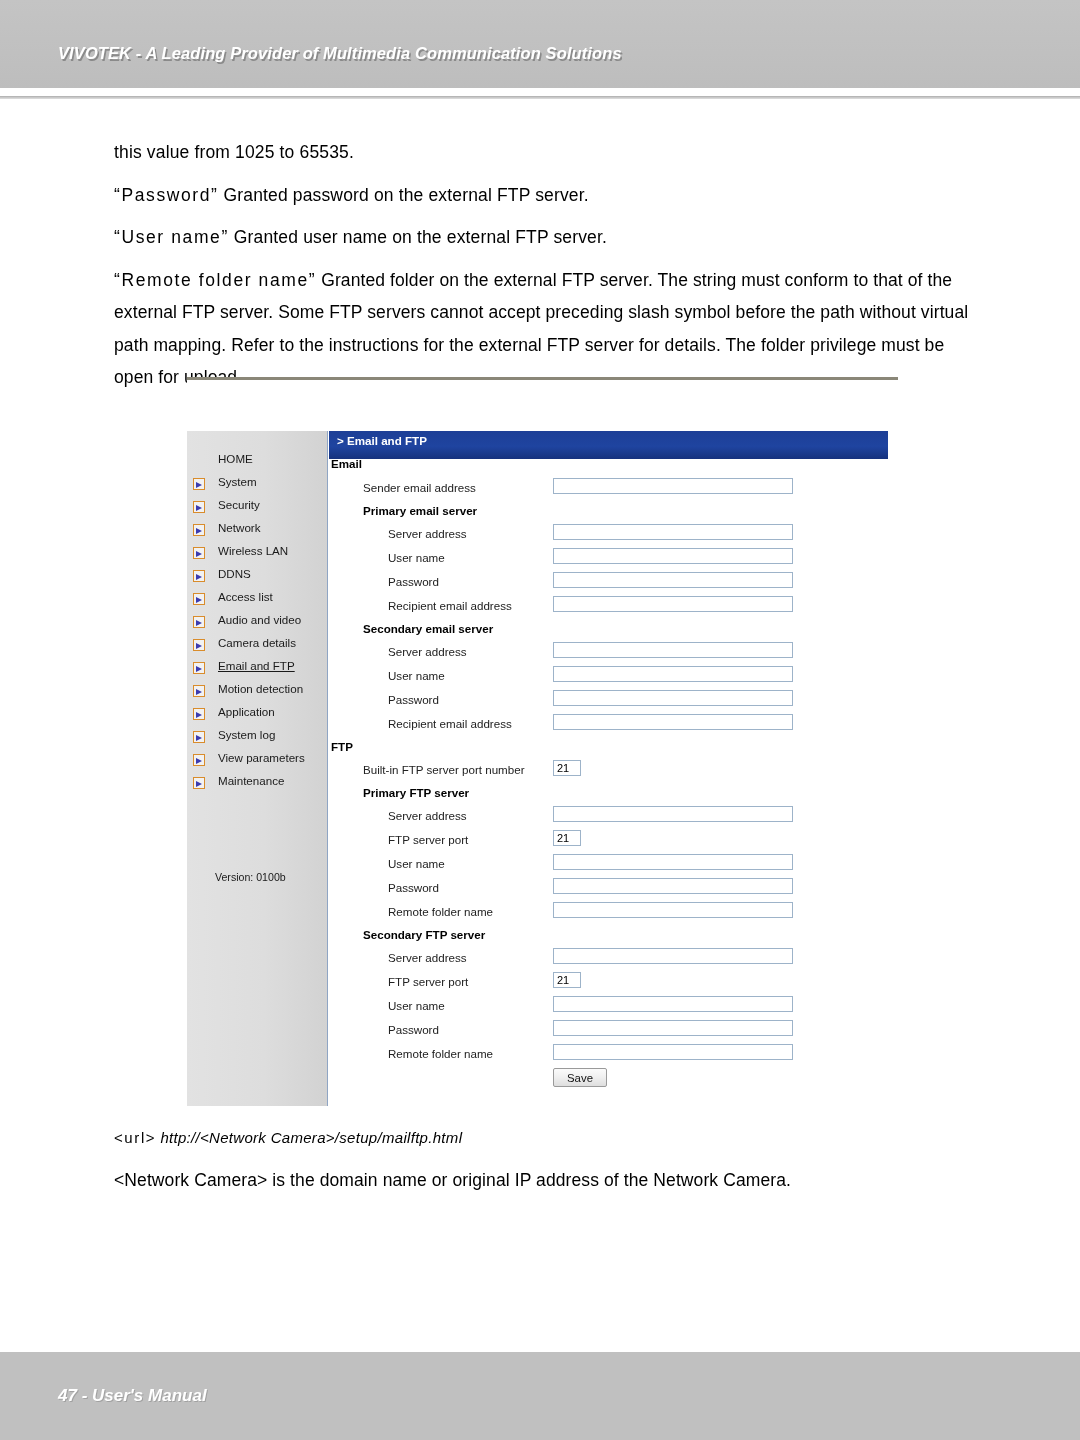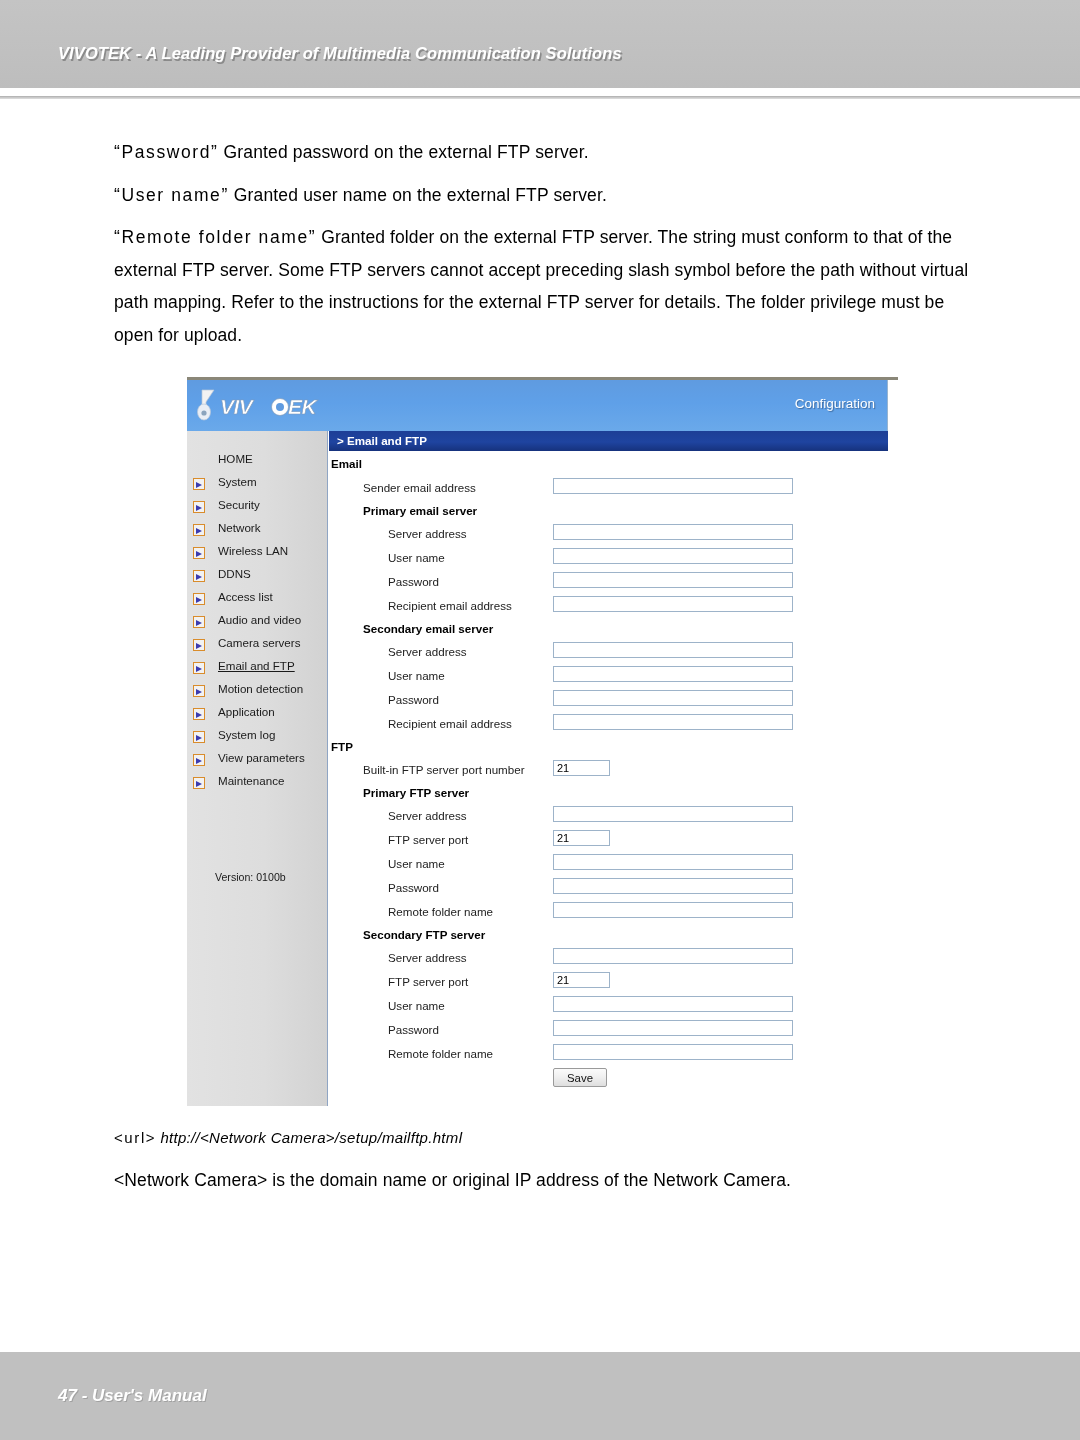--- a/index.html
+++ b/index.html
@@ -117,21 +117,21 @@
   }
 
   
   .content {
     position: absolute; left: 142px; top: 54px;
     width: 569px; height: 675px;
     background: #ffffff;
   }
   .crumbbar {
     position: absolute; left: 0; top: 0;
-    width: 559px; height: 20px;
+    width: 559px; height: 28px;
     background: linear-gradient(to bottom, #1d3f96 0%, #1f44a0 55%, #16327d 100%);
   }
   .crumbbar span {
     position: absolute; left: 8px; top: 3px;
     font-size: 11.6px; font-weight: bold; color: #ffffff;
     white-space: nowrap;
   }
 
   .grp-title {
     position: absolute; left: 2px;
@@ -152,21 +152,21 @@
   .txt {
     position: absolute; left: 224px;
     width: 240px; height: 16px;
     background: #ffffff;
     border: 1px solid #9db3c9;
     font-family: "Liberation Sans", sans-serif;
     font-size: 11px; color: #000;
     padding: 0 3px;
     outline: none;
   }
-  .txt.small { width: 57px; }
+  .txt.small { width: 28px; }
   .savebtn {
     position: absolute; left: 224px;
     width: 54px; height: 19px;
     background: linear-gradient(to bottom,#fbfbfb 0%, #efefef 50%, #dedede 100%);
     border: 1px solid #9a9a9a;
     border-radius: 2px;
     font-family: "Liberation Sans", sans-serif;
     font-size: 11.4px; color: #111;
     cursor: pointer;
   }
@@ -187,42 +187,29 @@
 </style>
 </head>
 <body>
 
 <div class="page-header">
   <div class="page-header-title">VIVOTEK - A Leading Provider of Multimedia Communication Solutions</div>
 </div>
 <div class="header-rule"></div>
 
 <div class="prose">
+  <p>this value from 1025 to 65535.</p>
   <p><span class="sp">“Password”</span><span> Granted password on the external FTP server.</span></p>
   <p><span class="sp">“User name”</span><span> Granted user name on the external FTP server.</span></p>
   <p class="tight"><span class="sp">“Remote folder name”</span><span> Granted folder on the external FTP server. The string must conform to that of the external FTP server. Some FTP servers cannot accept preceding slash symbol before the path without virtual path mapping. Refer to the instructions for the external FTP server for details. The folder privilege must be open for upload.</span></p>
 </div>
 
 <div class="shot">
   <div class="shot-topstrip"></div>
 
-  <div class="shot-brandbar">
-    <svg class="brand-logo" viewBox="0 0 145 40">
-      <g>
-        <path d="M8 4 L20 4 L12 16 L12 20 L8 20 Z" fill="#f2f2f2" stroke="#b9c7d8" stroke-width="0.7"></path>
-        <ellipse cx="10" cy="26" rx="6.5" ry="8" fill="#e9eef5" stroke="#b9c7d8" stroke-width="0.7"></ellipse>
-        <circle cx="10" cy="27" r="2.6" fill="#8ba4bd"></circle>
-      </g>
-      <text x="26" y="28" font-family="Liberation Sans, sans-serif" font-size="21" font-weight="bold" font-style="italic" fill="#ffffff" stroke="#7d98b8" stroke-width="0.6" letter-spacing="-0.5">VIV</text>
-      <circle cx="86" cy="21" r="8.5" fill="#ffffff" stroke="#7d98b8" stroke-width="0.7"></circle>
-      <circle cx="86" cy="21" r="4" fill="#5f9be0"></circle>
-      <text x="94" y="28" font-family="Liberation Sans, sans-serif" font-size="21" font-weight="bold" font-style="italic" fill="#ffffff" stroke="#7d98b8" stroke-width="0.6" letter-spacing="-0.5">EK</text>
-    </svg>
-    <div class="brand-config">Configuration</div>
-  </div>
 
   <div class="sidebar">
     <div class="nav-home">HOME</div>
 
     <div class="nav-item" style="top:44px">
       <span class="nav-icon"></span>
       <span class="nav-label">System</span>
       </div>
     <div class="nav-item" style="top:67px">
       <span class="nav-icon"></span>
@@ -243,21 +230,21 @@
     <div class="nav-item" style="top:159px">
       <span class="nav-icon"></span>
       <span class="nav-label">Access list</span>
       </div>
     <div class="nav-item" style="top:182px">
       <span class="nav-icon"></span>
       <span class="nav-label">Audio and video</span>
       </div>
     <div class="nav-item" style="top:205px">
       <span class="nav-icon"></span>
-      <span class="nav-label">Camera servers</span>
+      <span class="nav-label">Camera details</span>
       </div>
     <div class="nav-item active" style="top:228px">
       <span class="nav-icon"></span>
       <span class="nav-label">Email and FTP</span>
       </div>
     <div class="nav-item" style="top:251px">
       <span class="nav-icon"></span>
       <span class="nav-label">Motion detection</span>
       </div>
     <div class="nav-item" style="top:274px">

